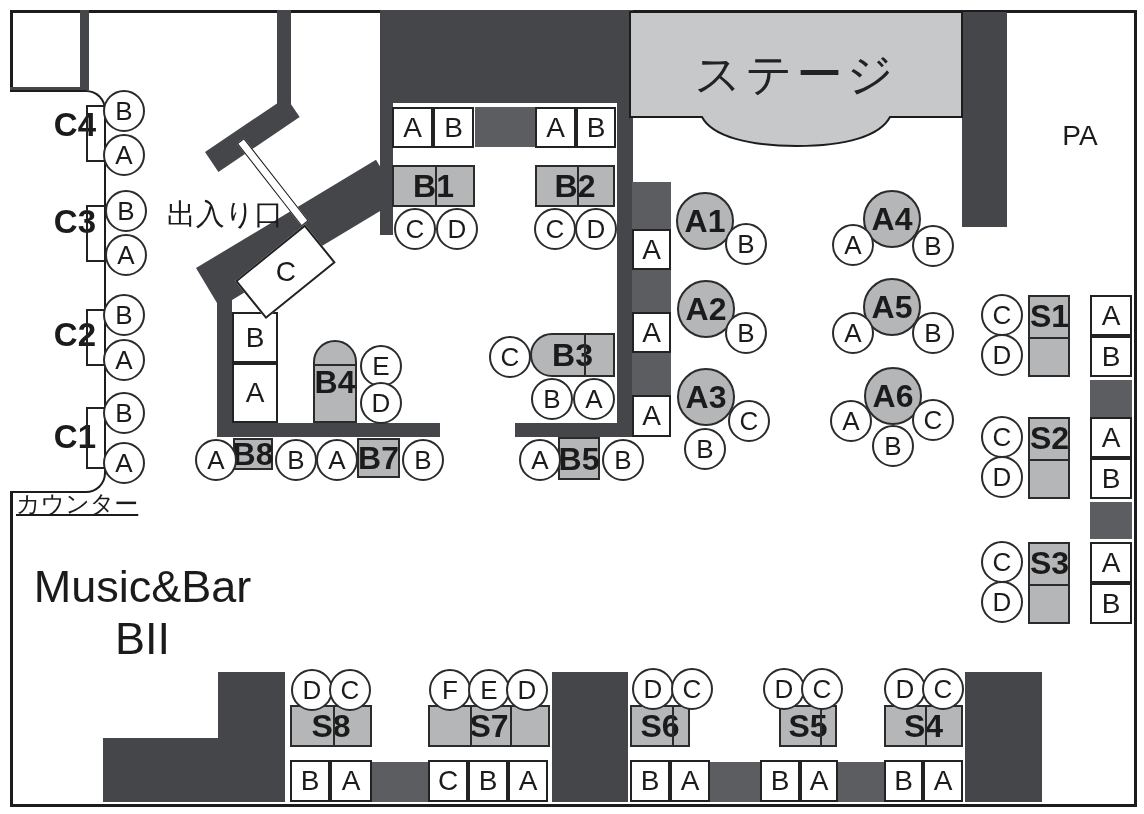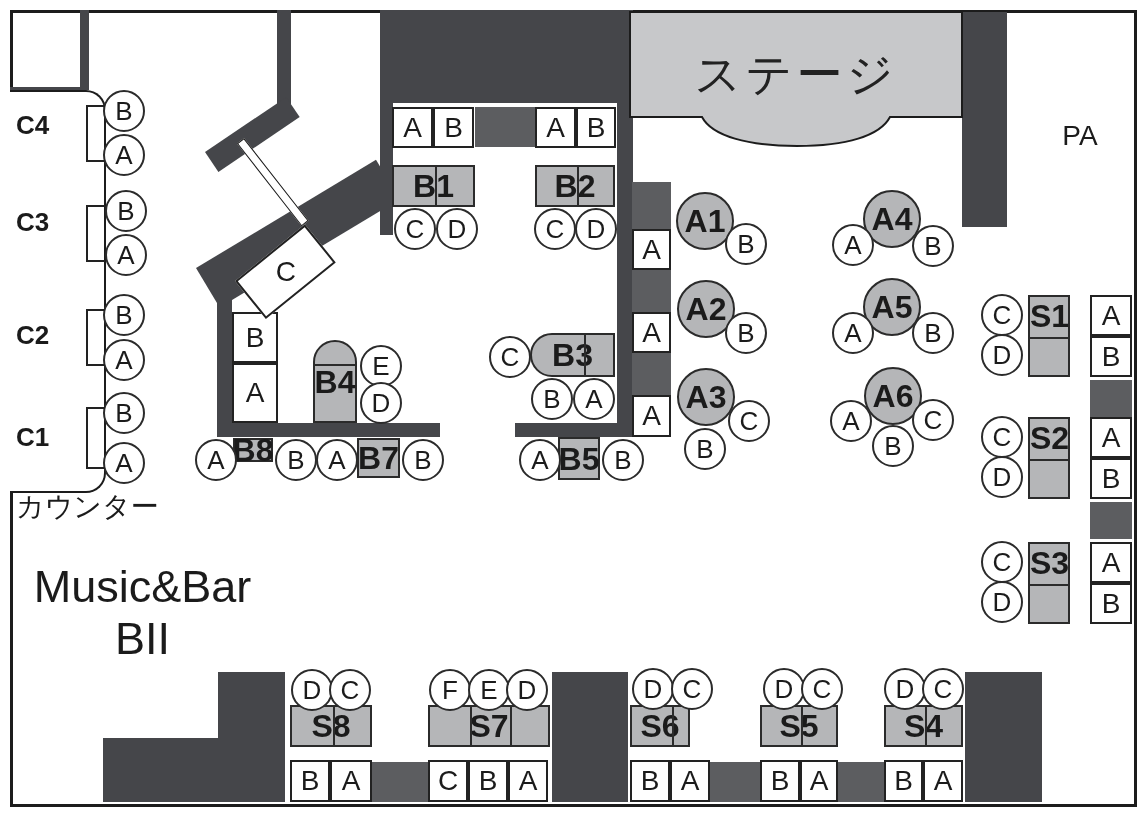--- a/index.html
+++ b/index.html
@@ -13,31 +13,31 @@
           justify-content:center;font-size:26px;line-height:1;}
   .seat-s{background:#fff;border:2.5px solid #222;display:flex;align-items:center;justify-content:center;
           font-size:28px;line-height:1;box-sizing:border-box;}
   .gtable{background:#b5b6b8;border:2px solid #2b2b2b;box-sizing:border-box;display:flex;
           align-items:center;justify-content:center;}
   .gtable .lbl{font-weight:bold;font-size:32px;white-space:nowrap;line-height:1;}
   .gtable .lbl.top{position:absolute;top:3px;left:0;right:0;}
   .gdiv{position:absolute;background:#2b2b2b;}
   .rtable{border-radius:50%;background:#b5b6b8;border:2px solid #2b2b2b;display:flex;align-items:center;
           justify-content:center;font-weight:bold;font-size:32px;white-space:nowrap;line-height:1;}
-  .cname{font-weight:bold;font-size:26px;text-align:left;line-height:40px;height:40px;width:80px;}
+  .cname{font-weight:bold;font-size:33px;text-align:right;line-height:40px;height:40px;width:80px;}
   .bracket{border:2px solid #222;border-right:none;width:17px;background:transparent;}
   #counter{left:10px;top:90px;width:94px;height:399px;background:#fff;border:2.5px solid #1c1c1c;
            border-left:none;border-radius:0 20px 20px 0;}
   #door{left:244px;top:138px;width:103px;height:7px;background:#fff;border:1.8px solid #1c1c1c;
         transform:rotate(52deg);transform-origin:0 0;}
   .jp{white-space:nowrap;}
   #stage-label{left:630px;top:44px;width:332px;text-align:center;font-size:46px;letter-spacing:4px;color:#222;}
   #pa-label{left:1007px;top:120px;width:146px;text-align:center;font-size:28px;color:#1b1b1b;}
   #entrance-label{left:150px;top:195px;width:150px;text-align:center;font-size:29px;}
-  #counter-label{left:16px;top:488px;font-size:28px;}
+  #counter-label{left:16px;top:488px;font-size:24px;text-decoration:underline;}
   #venue-name{left:15px;top:561px;width:255px;text-align:center;font-size:45px;}
   #venue-cap{left:15px;top:602px;width:255px;text-align:center;font-size:33px;}
   .diagseat{background:#fff;border:2px solid #222;display:flex;align-items:center;justify-content:center;
             font-size:28px;box-sizing:border-box;}
 </style>
 </head>
 <body>
 
 <div id="map">
   <div class="abs" id="frame"></div>
@@ -93,40 +93,40 @@
       <div class="abs gtable" style="left: 313px; top: 340px; width: 44px; height: 83px; border-radius: 22px 22px 0px 0px;">
         <div class="gdiv" style="top: 22px; left: 0px; right: 0px; height: 1.8px;"></div>
         <span class="lbl">B4</span>
       </div>
       <div class="abs gtable" style="left: 558px; top: 437px; width: 42px; height: 43px;">
         <span class="lbl">B5</span>
       </div>
       <div class="abs gtable" style="left: 357px; top: 438px; width: 43px; height: 40px;">
         <span class="lbl">B7</span>
       </div>
-      <div class="abs gtable" style="left: 233px; top: 438px; width: 40px; height: 24px;">
+      <div class="abs gtable" style="left: 233px; top: 438px; width: 40px; height: 32px;">
         <span class="lbl">B8</span>
       </div>
       <div class="abs gtable" style="left: 1028px; top: 295px; width: 42px; height: 82px;">
         <div class="gdiv" style="top: 40px; left: 0px; right: 0px; height: 1.8px;"></div>
         <span class="lbl top">S1</span>
       </div>
       <div class="abs gtable" style="left: 1028px; top: 417px; width: 42px; height: 82px;">
         <div class="gdiv" style="top: 40px; left: 0px; right: 0px; height: 1.8px;"></div>
         <span class="lbl top">S2</span>
       </div>
       <div class="abs gtable" style="left: 1028px; top: 542px; width: 42px; height: 82px;">
         <div class="gdiv" style="top: 40px; left: 0px; right: 0px; height: 1.8px;"></div>
         <span class="lbl top">S3</span>
       </div>
       <div class="abs gtable" style="left: 884px; top: 705px; width: 79px; height: 42px;">
         <div class="gdiv" style="left: 39px; top: 0px; bottom: 0px; width: 1.8px;"></div>
         <span class="lbl">S4</span>
       </div>
-      <div class="abs gtable" style="left: 760px; top: 705px; width: 78px; height: 42px;">
+      <div class="abs gtable" style="left: 779px; top: 705px; width: 58px; height: 42px;">
         <div class="gdiv" style="left: 39px; top: 0px; bottom: 0px; width: 1.8px;"></div>
         <span class="lbl">S5</span>
       </div>
       <div class="abs gtable" style="left: 630px; top: 705px; width: 60px; height: 42px;">
         <div class="gdiv" style="left: 40px; top: 0px; bottom: 0px; width: 1.8px;"></div>
         <span class="lbl">S6</span>
       </div>
       <div class="abs gtable" style="left: 428px; top: 705px; width: 122px; height: 42px;">
         <div class="gdiv" style="left: 40px; top: 0px; bottom: 0px; width: 1.8px;"></div>
         <div class="gdiv" style="left: 80px; top: 0px; bottom: 0px; width: 1.8px;"></div>
@@ -227,15 +227,16 @@
       <div class="abs cname" style="left: 16px; top: 202px;">C3</div>
       <div class="abs bracket" style="left: 86px; top: 205px; height: 53px;"></div>
       <div class="abs cname" style="left: 16px; top: 315px;">C2</div>
       <div class="abs bracket" style="left: 86px; top: 309px; height: 53px;"></div>
       <div class="abs cname" style="left: 16px; top: 417px;">C1</div>
       <div class="abs bracket" style="left: 86px; top: 407px; height: 58px;"></div>
     </div>
 
   <div class="abs jp" id="stage-label">ステージ</div>
   <div class="abs" id="pa-label">PA</div>
+  <div class="abs jp" id="entrance-label">出入り口</div>
   <div class="abs jp" id="counter-label">カウンター</div>
   <div class="abs" id="venue-name">Music&amp;Bar BII</div>
 </div>
 
 </body></html>

